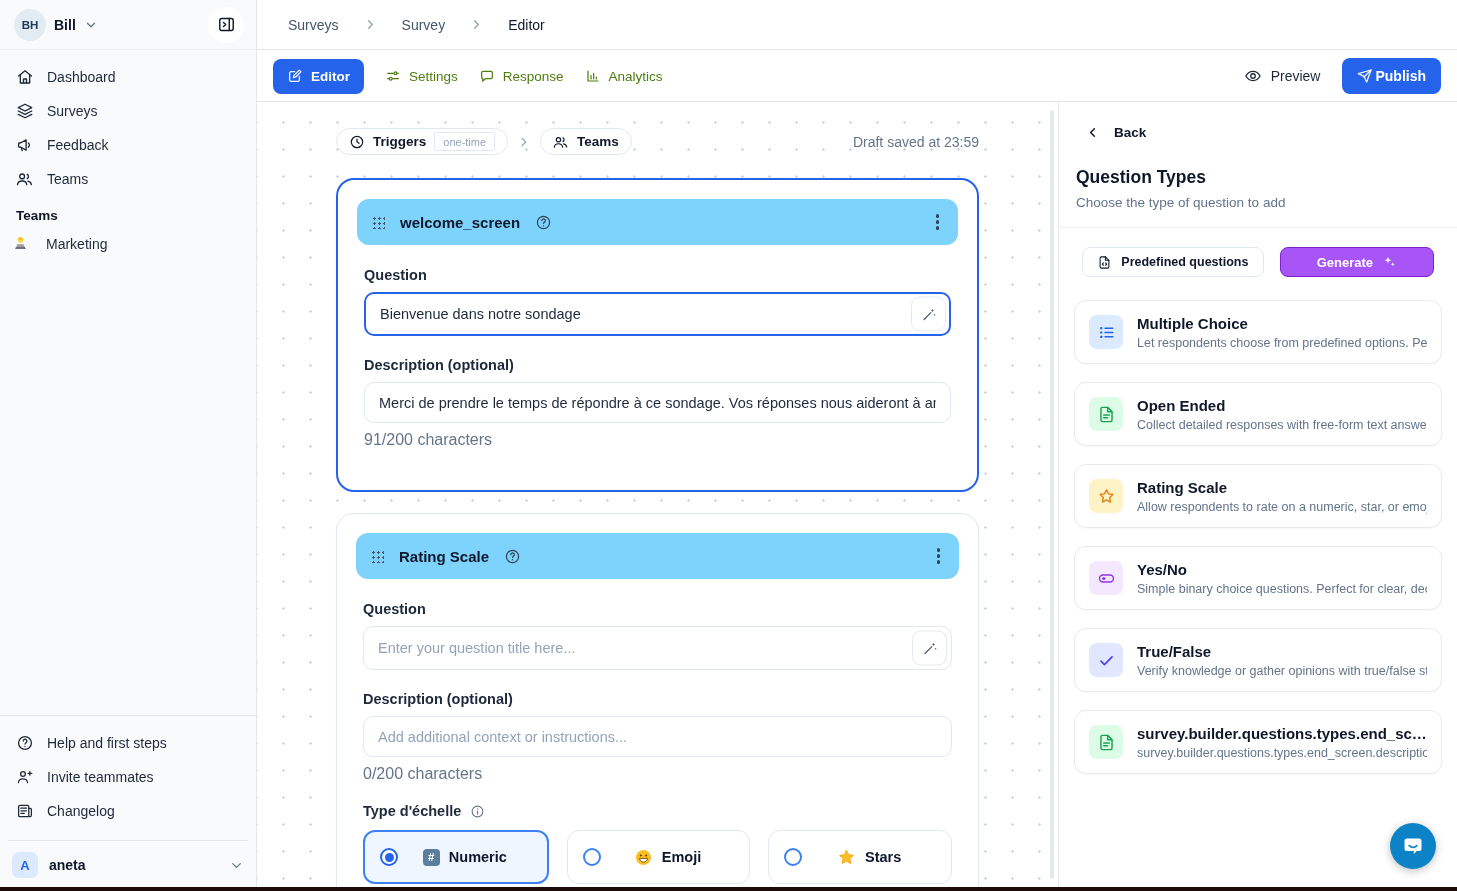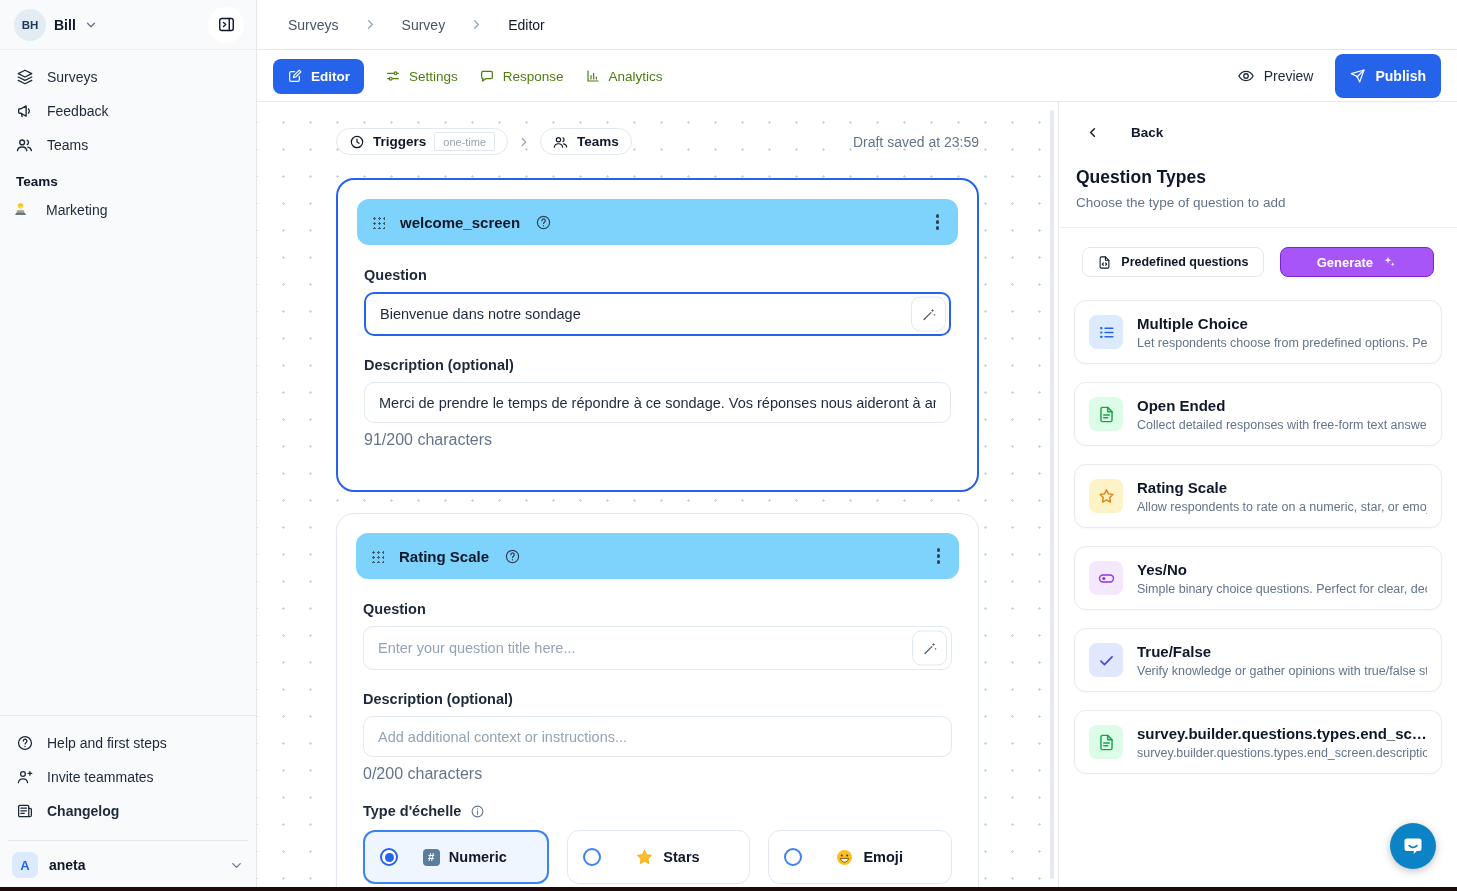--- a/index.html
+++ b/index.html
@@ -54,22 +54,22 @@
   .tab-active { display:flex; align-items:center; gap:8px; background:#2563eb;
                 color:#fff; border:none; border-radius:8px; height:35px;
                 padding:0 14px; font-size:13.5px; font-weight:600;
                 font-family:inherit; cursor:pointer; }
   .tab { display:flex; align-items:center; gap:8px; background:none; border:none;
          color:#4d7c0f; font-size:13.5px; font-weight:500; margin-left:21px;
          font-family:inherit; cursor:pointer; }
   .toolbar-right { margin-left:auto; display:flex; align-items:center; gap:22px; }
   .preview-btn { display:flex; align-items:center; gap:9px; background:none; border:none;
                  font-size:14px; color:#1e293b; font-weight:500; font-family:inherit; cursor:pointer; }
-  .publish-btn { display:flex; align-items:center; gap:9px; background:#2563eb; color:#fff;
-                 border:none; border-radius:8px; height:44px; padding:0 15px;
+  .publish-btn { display:flex; align-items:center; gap:2px; background:#2563eb; color:#fff;
+                 border:none; border-radius:8px; height:36px; padding:0 15px;
                  font-size:14px; font-weight:600; font-family:inherit; cursor:pointer; }
 
   
   .canvas { position:absolute; left:257px; top:102px; width:801px; bottom:0;
             background-color:#fff; overflow:hidden;
             background-image:radial-gradient(circle, #cbd5e1 1.3px, transparent 1.4px);
             background-size:27px 27px; background-position:13px 7px; }
   .canvas-scroll { position:absolute; right:4px; top:8px; bottom:12px; width:4px;
                    background:#e5e9ef; border-radius:3px; }
   .chips-row { position:absolute; left:79px; top:26px; width:643px;
@@ -122,21 +122,21 @@
   .radio.on::after { content:""; position:absolute; inset:2.5px; border-radius:50%; background:#2563eb; }
   .opt-grp { display:flex; align-items:center; gap:9px; margin:0 auto; }
   .opt-label { font-size:14.5px; font-weight:600; color:#0f172a; }
   .keycap { width:17px; height:17px; border-radius:4px; background:#5b7e9e; color:#fff;
             font-size:11.5px; font-weight:bold; display:flex; align-items:center;
             justify-content:center; }
 
   
   .panel { position:absolute; left:1058px; top:102px; right:0; bottom:0;
            background:#fff; border-left:1px solid #e5e7eb; padding:0 15px; }
-  .back-row { display:flex; align-items:center; gap:31px; margin:23px 0 0 11px;
+  .back-row { display:flex; align-items:center; gap:14px; margin:23px 0 0 11px;
               background:none; border:none; font-family:inherit; cursor:pointer;
               font-size:13.5px; font-weight:600; color:#0f172a; }
   .panel-title { font-size:17.5px; font-weight:bold; margin:27px 0 0 2px; }
   .panel-sub { font-size:13.5px; color:#64748b; margin:7px 0 0 2px; }
   .panel-div { border-top:1px solid #edf0f4; margin:17px -15px 19px; }
   .type-btns { display:flex; gap:16px; margin:0 8px; }
   .predef-btn { flex:1.18; height:30px; display:flex; align-items:center; justify-content:center;
                 gap:9px; background:#fff; border:1px solid #e2e8f0; border-radius:8px;
                 font-size:12.5px; font-weight:600; color:#0f172a; font-family:inherit; cursor:pointer; }
   .gen-btn { flex:1; height:30px; display:flex; align-items:center; justify-content:center;
@@ -184,20 +184,30 @@
             <path d="M8.2 9.5l2.8 2.5-2.8 2.5"></path>
           </svg>
       </span>
     </button>
   </div>
 
   <nav class="nav">
     <div class="nav-item">
       <span>
         <svg viewBox="0 0 24 24" width="18" height="18" fill="none" stroke="currentColor" stroke-width="1.8" stroke-linecap="round" stroke-linejoin="round">
+            <path d="M3.5 10.8L12 3.8l8.5 7"></path>
+            <path d="M5.8 9v11h12.4V9"></path>
+            <path d="M10 20v-5.4h4V20"></path>
+          </svg>
+      </span>
+      <span>Dashboard</span>
+    </div>
+    <div class="nav-item">
+      <span>
+        <svg viewBox="0 0 24 24" width="18" height="18" fill="none" stroke="currentColor" stroke-width="1.8" stroke-linecap="round" stroke-linejoin="round">
             <path d="M12 3L3 7.5l9 4.5 9-4.5L12 3z"></path>
             <path d="M3 12l9 4.5 9-4.5"></path>
             <path d="M3 16.5L12 21l9-4.5"></path>
           </svg>
       </span>
       <span>Surveys</span>
     </div>
     <div class="nav-item">
       <span>
         <svg viewBox="0 0 24 24" width="18" height="18" fill="none" stroke="currentColor" stroke-width="1.8" stroke-linecap="round" stroke-linejoin="round">
@@ -251,21 +261,21 @@
     <div class="nav-item" style="font-weight:400;">
       <span>
         <svg viewBox="0 0 24 24" width="18" height="18" fill="none" stroke="currentColor" stroke-width="1.7" stroke-linecap="round" stroke-linejoin="round">
             <circle cx="9.3" cy="8" r="3.2"></circle>
             <path d="M3.2 19.6c.4-3.2 2.8-5 6.1-5s5.7 1.8 6.1 5"></path>
             <path d="M18.5 4.8v4.8M16.1 7.2H21"></path>
           </svg>
       </span>
       <span>Invite teammates</span>
     </div>
-    <div class="nav-item" style="font-weight:700;">
+    <div class="nav-item" style="font-weight:400;">
       <span>
         <svg viewBox="0 0 24 24" width="18" height="18" fill="none" stroke="currentColor" stroke-width="1.7" stroke-linecap="round" stroke-linejoin="round">
             <rect x="3.5" y="4.5" width="13.5" height="15" rx="1.6"></rect>
             <path d="M17 8.5h2a1.5 1.5 0 011.5 1.5v7.5a2 2 0 01-2 2H17"></path>
             <path d="M6.5 8.2h7.5M6.5 11.7h7.5M6.5 15.2h4.5"></path>
           </svg>
       </span>
       <span>Changelog</span>
     </div>
   </div>
@@ -480,40 +490,40 @@
           <span class="opt-grp">
             <span class="keycap">#</span>
             <span class="opt-label">Numeric</span>
           </span>
         </div>
         <div class="opt">
           <span class="radio"></span>
           <span class="opt-grp">
             <span>
               <svg viewBox="0 0 24 24" width="19" height="19">
-                  <path d="M12 2.8l2.7 5.6 6.1.9-4.4 4.3 1 6.1-5.4-2.9-5.4 2.9 1-6.1L3.2 9.3l6.1-.9L12 2.8z" fill="#fbbf24" stroke="#f59e0b" stroke-width="1"></path>
-                </svg>
-            </span>
-            <span class="opt-label">Stars</span>
-          </span>
-        </div>
-        <div class="opt">
-          <span class="radio"></span>
-          <span class="opt-grp">
-            <span>
-              <svg viewBox="0 0 24 24" width="19" height="19">
                   <circle cx="12" cy="12" r="9.5" fill="#fbbf24"></circle>
                   <circle cx="8.6" cy="9.5" r="1.3" fill="#5b3a00"></circle>
                   <circle cx="15.4" cy="9.5" r="1.3" fill="#5b3a00"></circle>
                   <path d="M6.8 13.2c.8 3 2.8 4.6 5.2 4.6s4.4-1.6 5.2-4.6z" fill="#fff" stroke="#5b3a00" stroke-width="1"></path>
                 </svg>
             </span>
             <span class="opt-label">Emoji</span>
           </span>
         </div>
+        <div class="opt">
+          <span class="radio"></span>
+          <span class="opt-grp">
+            <span>
+              <svg viewBox="0 0 24 24" width="19" height="19">
+                  <path d="M12 2.8l2.7 5.6 6.1.9-4.4 4.3 1 6.1-5.4-2.9-5.4 2.9 1-6.1L3.2 9.3l6.1-.9L12 2.8z" fill="#fbbf24" stroke="#f59e0b" stroke-width="1"></path>
+                </svg>
+            </span>
+            <span class="opt-label">Stars</span>
+          </span>
+        </div>
       </div>
     </div>
   </section>
 </main>
 
 <aside class="panel">
   <button class="back-row">
     <span>
       <svg viewBox="0 0 24 24" width="15" height="15" fill="none" stroke="currentColor" stroke-width="2.3" stroke-linecap="round" stroke-linejoin="round">
           <path d="M15 6l-6 6 6 6"></path>

